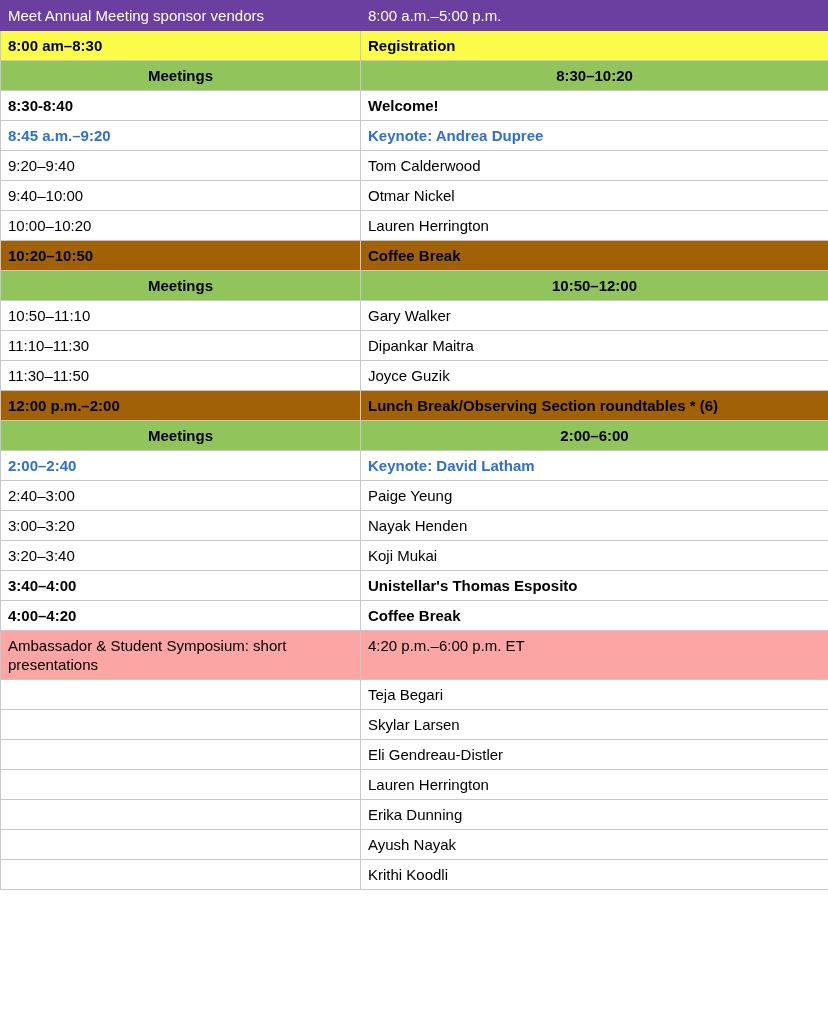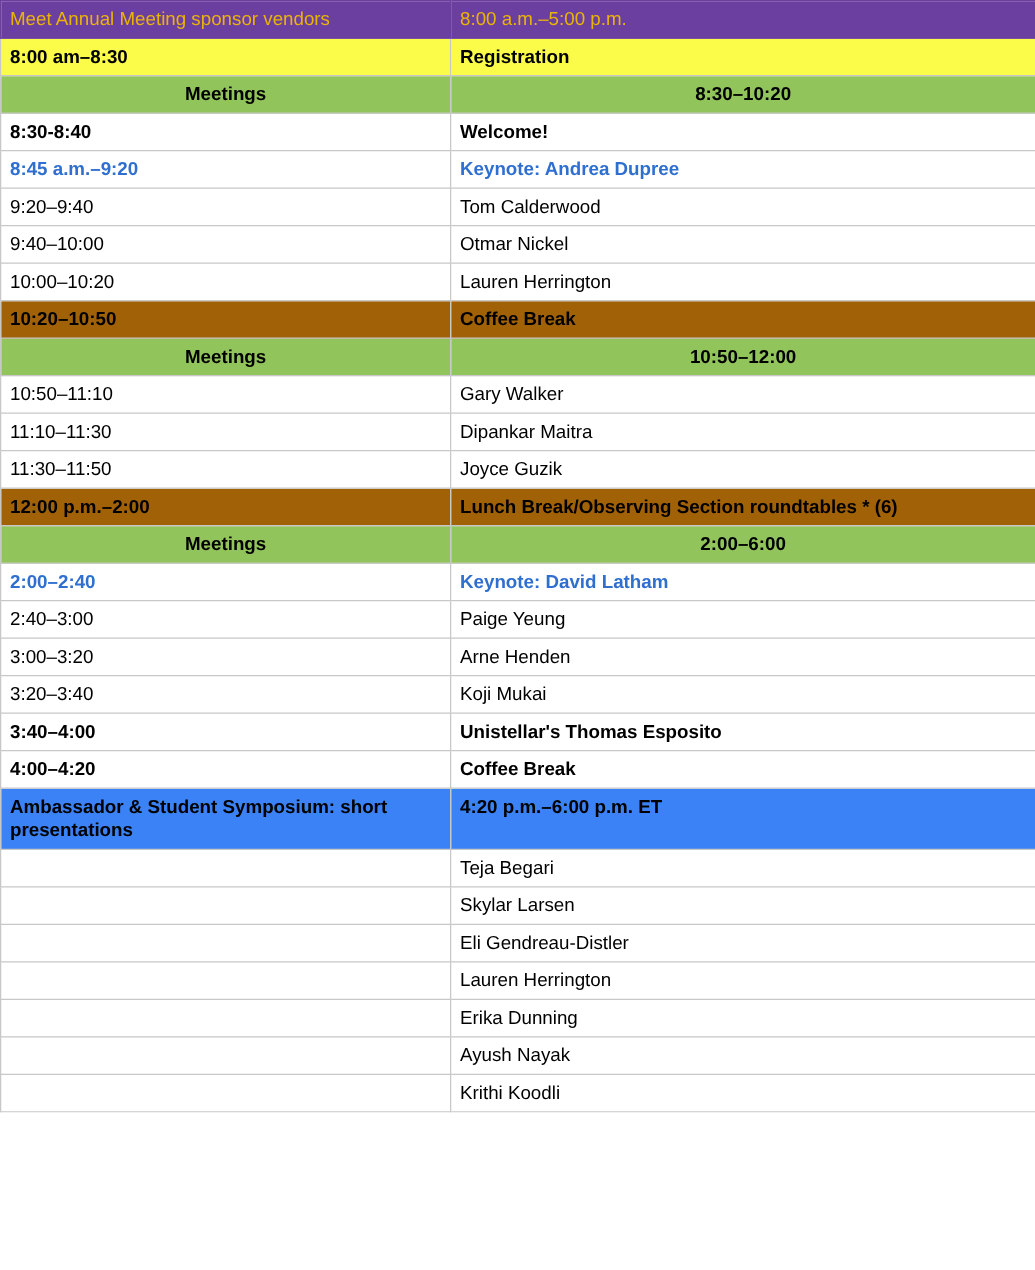--- a/index.html
+++ b/index.html
@@ -25,40 +25,40 @@
     vertical-align: top;
     height: 20px;
     box-sizing: border-box;
   }
   td.col-time { width: 360px; }
   td.col-desc { width: 468px; }
 
   
   tr.r-purple td {
     background: #6b3fa0;
-    color: #eab308;
+    color: #ffffff;
     border-color: #6b3fa0;
   }
   tr.r-yellow td {
     background: #fbfb4a;
     font-weight: bold;
     margin-left: 37px;
   }
   tr.r-green td {
     background: #92c45c;
     font-weight: bold;
     text-align: center;
   }
   tr.r-gold td {
     background: #a16207;
     font-weight: bold;
   }
   tr.r-salmon td {
-    background: #3b82f6;
-    font-weight: bold;
+    background: #fca5a5;
+    font-weight: normal;
   }
   tr.r-white td {
     background: #ffffff;
   }
   tr.r-bold td {
     background: #ffffff;
     font-weight: bold;
     margin-left: 25px;
   }
   tr.r-keynote td {
@@ -136,21 +136,21 @@
       <tr class="r-keynote">
         <td class="col-time">2:00–2:40</td>
         <td class="col-desc">Keynote: David Latham</td>
       </tr>
       <tr class="r-white">
         <td class="col-time">2:40–3:00</td>
         <td class="col-desc">Paige Yeung</td>
       </tr>
       <tr class="r-white">
         <td class="col-time">3:00–3:20</td>
-        <td class="col-desc">Arne Henden</td>
+        <td class="col-desc">Nayak Henden</td>
       </tr>
       <tr class="r-white">
         <td class="col-time">3:20–3:40</td>
         <td class="col-desc">Koji Mukai</td>
       </tr>
       <tr class="r-bold">
         <td class="col-time">3:40–4:00</td>
         <td class="col-desc">Unistellar's Thomas Esposito</td>
       </tr>
       <tr class="r-bold">

